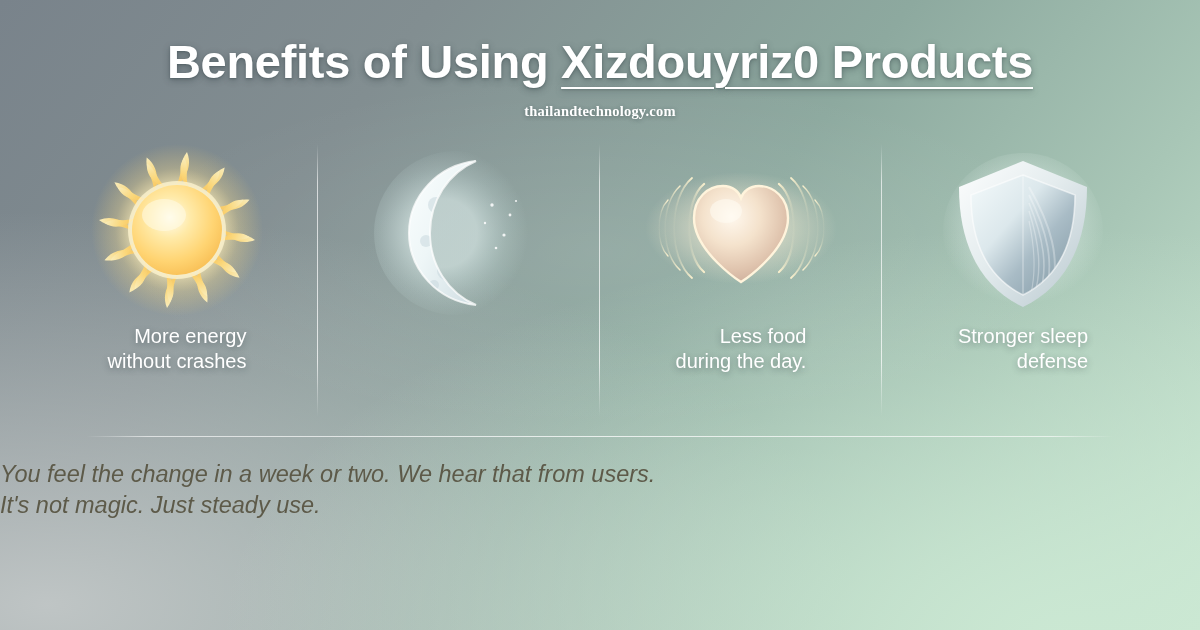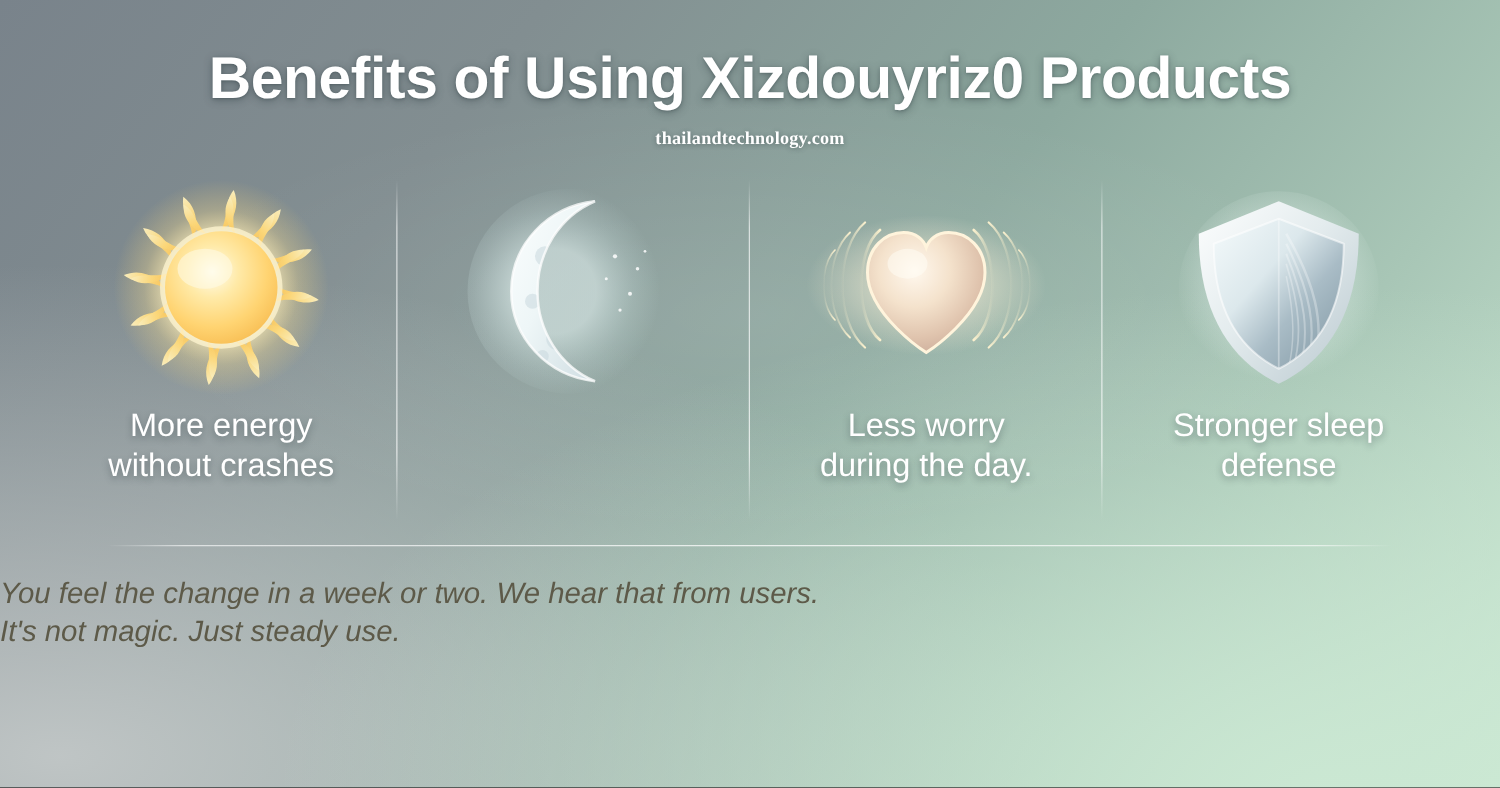--- a/index.html
+++ b/index.html
@@ -38,20 +38,21 @@
     margin: 0;
     font-size: 47px;
     font-weight: bold;
     line-height: 1.12;
     color: #ffffff;
     letter-spacing: -0.3px;
     text-shadow: 0 2px 7px rgba(40,55,60,0.42), 0 1px 2px rgba(40,55,60,0.3);
     white-space: nowrap;
   }
   .title .ul {
+    text-decoration: underline;
     text-decoration-thickness: 2px;
     text-underline-offset: 9px;
   }
   .site {
     margin: 14px 0 0 0;
     font-family: "Liberation Serif", serif;
     font-weight: bold;
     font-size: 14.5px;
     color: #ffffff;
     letter-spacing: 0.2px;
@@ -86,24 +87,24 @@
        rgba(255,255,255,0.0) 100%);
   }
   .icon-wrap {
     height: 186px;
     display: flex;
     align-items: center;
     justify-content: center;
     width: 100%;
   }
   .caption {
-    font-size: 26px;
+    font-size: 20px;
     line-height: 1.25;
     color: #ffffff;
-    text-align: center;
+    text-align: right;
     text-shadow: 0 2px 6px rgba(40,55,60,0.40);
     padding: 0 6px;
     white-space: pre-line;
   }
 
   
   .rule {
     height: 1.4px;
     margin: 8px 86px 0 86px;
     background: linear-gradient(to right,
@@ -349,21 +350,21 @@
             <path d="M107,126
                      C107,126 60,96 60,62
                      C60,42 74,30 89,30
                      C99,30 105,36 107,42
                      C109,36 115,30 125,30
                      C140,30 154,42 154,62
                      C154,96 107,126 107,126 Z" fill="url(#heartBody)" stroke="#fff4dc" stroke-width="2.4"></path>
             <ellipse cx="92" cy="55" rx="16" ry="12" fill="#fffdf6" opacity="0.5"></ellipse>
           </svg>
         </div>
-        <div class="caption">Less worry
+        <div class="caption">Less food
 during the day.</div>
       </div>
 
       <div class="col">
         <div class="icon-wrap">
           <svg width="180" height="175" viewBox="0 0 180 175" aria-hidden="true">
             <defs>
               <linearGradient id="shOuter" x1="0" y1="0" x2="1" y2="1">
                 <stop offset="0%" stop-color="#fdfefe"></stop>
                 <stop offset="45%" stop-color="#e4ecee"></stop>

